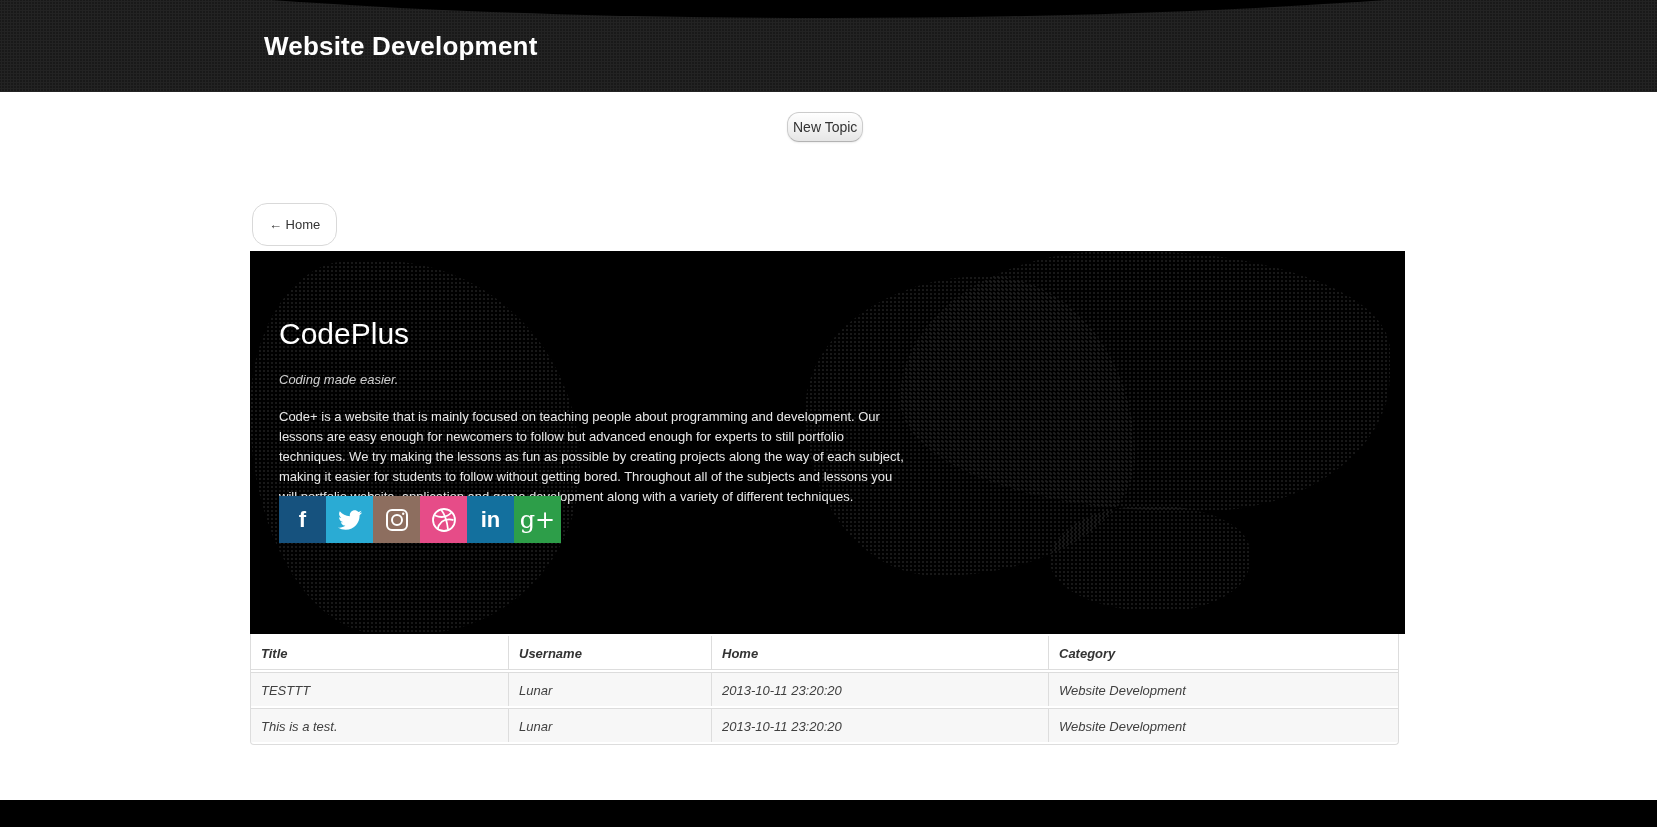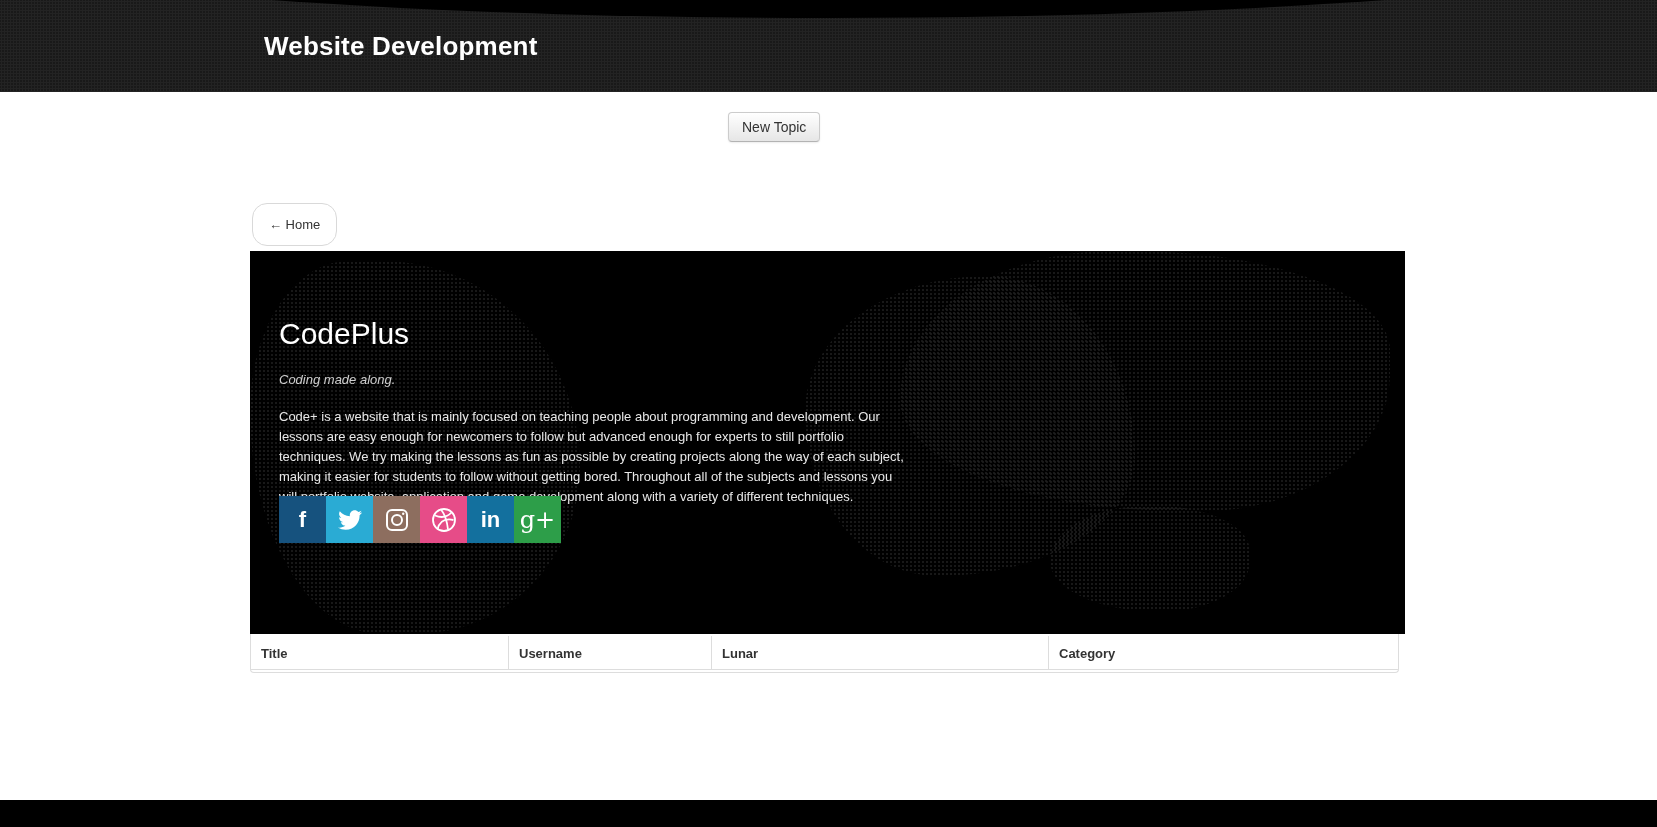--- a/index.html
+++ b/index.html
@@ -19,24 +19,24 @@
     content:""; position:absolute; top:-72px; left:-6%; width:112%; height:90px;
     background:#000; border-radius:0 0 50% 50% / 0 0 100% 100%;
   }
   .site-title{
     position:absolute; left:264px; top:31px;
     color:#fff; font-size:26px; letter-spacing:.2px;
   }
 
   
   .btn-new-topic{
-    position:absolute; left:728px; top:112px; height:30px; padding:0 13px;
+    position:absolute; left:787px; top:112px; height:30px; padding:0 5px;
     font-size:14px; color:#333;
     background:linear-gradient(#ffffff,#e6e6e6);
-    border:1px solid #cccccc; border-bottom-color:#b3b3b3; border-radius:4px;
+    border:1px solid #cccccc; border-bottom-color:#b3b3b3; border-radius:12px;
     box-shadow:inset 0 1px 0 rgba(255,255,255,.3), 0 1px 2px rgba(0,0,0,.08);
     cursor:pointer; font-family:inherit;
   }
   .btn-home{
     position:absolute; left:252px; top:203px; height:43px; padding:0 16px;
     font-size:13px; color:#333; background:#fff;
     border:1px solid #d9d9d9; border-radius:15px; cursor:pointer; font-family:inherit;
   }
 
   
@@ -65,21 +65,21 @@
     width:47px; height:47px; display:flex; align-items:center; justify-content:center;
     color:#fff; cursor:pointer;
   }
   .social-tile svg{ display:block; }
   .glyph-text{ color:#fff; font-size:22px; font-weight:bold; line-height:1; }
   .glyph-serif{ font-family:"DejaVu Serif",serif; font-weight:normal; font-size:24px; }
 
   
   .topics-wrap{
     margin-top:0; border:1px solid #dddddd; border-top:none;
-    border-radius:0 0 4px 4px; background:#fff; overflow:hidden;
+    border-radius:0 0 4px 4px; background:#fff; overflow:hidden;font-style:italic;
   }
   table.topics{
     width:100%; border-collapse:separate; border-spacing:0 2px; table-layout:fixed;
     font-size:13px; color:#404040;
   }
   col.c-title{ width:257px; } col.c-user{ width:203px; }
   col.c-date{ width:337px; }  col.c-cat{ width:auto; }
   th,td{ text-align:left; padding:9px 10px 8px 10px; height:34px; }
   th{ background:#fff; font-weight:bold; color:#333; }
   td{ background:#f7f7f7; border-top:1px solid #dcdcdc; }
@@ -105,21 +105,21 @@
 <div class="container">
 
   <section class="hero">
     <div class="map-patch patch-a"></div>
     <div class="map-patch patch-b"></div>
     <div class="map-patch patch-c"></div>
     <div class="map-patch patch-d"></div>
 
     <div class="hero-inner">
       <div class="hero-title">CodePlus</div>
-      <div class="hero-tagline">Coding made along.</div>
+      <div class="hero-tagline">Coding made easier.</div>
       <p class="hero-desc">Code+ is a website that is mainly focused on teaching people about programming and development. Our lessons are easy enough for newcomers to follow but advanced enough for experts to still portfolio techniques. We try making the lessons as fun as possible by creating projects along the way of each subject, making it easier for students to follow without getting bored. Throughout all of the subjects and lessons you will portfolio website, application and game development along with a variety of different techniques.</p>
     </div>
 
     <div class="social-row">
       <div class="social-tile" style="background-color: rgb(22, 82, 126);">
         <span class="glyph-text">f</span>
       </div>
       <div class="social-tile" style="background-color: rgb(42, 171, 212);">
         <svg width="24" height="24" viewBox="0 0 24 24" fill="#ffffff">
           <path d="M24 4.6c-.9.4-1.8.6-2.8.8 1-.6 1.8-1.6 2.2-2.7-1 .6-2 1-3.1 1.2-.9-1-2.2-1.6-3.6-1.6-2.7 0-4.9 2.2-4.9 4.9 0 .4 0 .8.1 1.1-4.1-.2-7.7-2.2-10.1-5.1-.4.7-.7 1.6-.7 2.5 0 1.7.9 3.2 2.2 4.1-.8 0-1.6-.2-2.2-.6v.1c0 2.4 1.7 4.4 3.9 4.8-.4.1-.8.2-1.3.2-.3 0-.6 0-.9-.1.6 2 2.4 3.4 4.6 3.4-1.7 1.3-3.8 2.1-6.1 2.1-.4 0-.8 0-1.2-.1 2.2 1.4 4.8 2.2 7.5 2.2 9.1 0 14-7.5 14-14v-.6c1-.7 1.8-1.6 2.5-2.6z"></path>
@@ -154,25 +154,37 @@
       <colgroup>
           <col class="c-title">
           <col class="c-user">
           <col class="c-date">
           <col class="c-cat">
         </colgroup>
       <thead>
         <tr>
           <th>Title</th>
           <th>Username</th>
-          <th>Lunar</th>
+          <th>Home</th>
           <th>Category</th>
         </tr>
       </thead>
       <tbody>
 
+      <tr>
+            <td>TESTTT</td>
+            <td>Lunar</td>
+            <td>2013-10-11 23:20:20</td>
+            <td>Website Development</td>
+          </tr>
+          <tr>
+            <td>This is a test.</td>
+            <td>Lunar</td>
+            <td>2013-10-11 23:20:20</td>
+            <td>Website Development</td>
+          </tr>
         </tbody>
     </table>
   </div>
 
 </div>
 
 <footer class="site-footer"></footer>
 
 </body></html>

